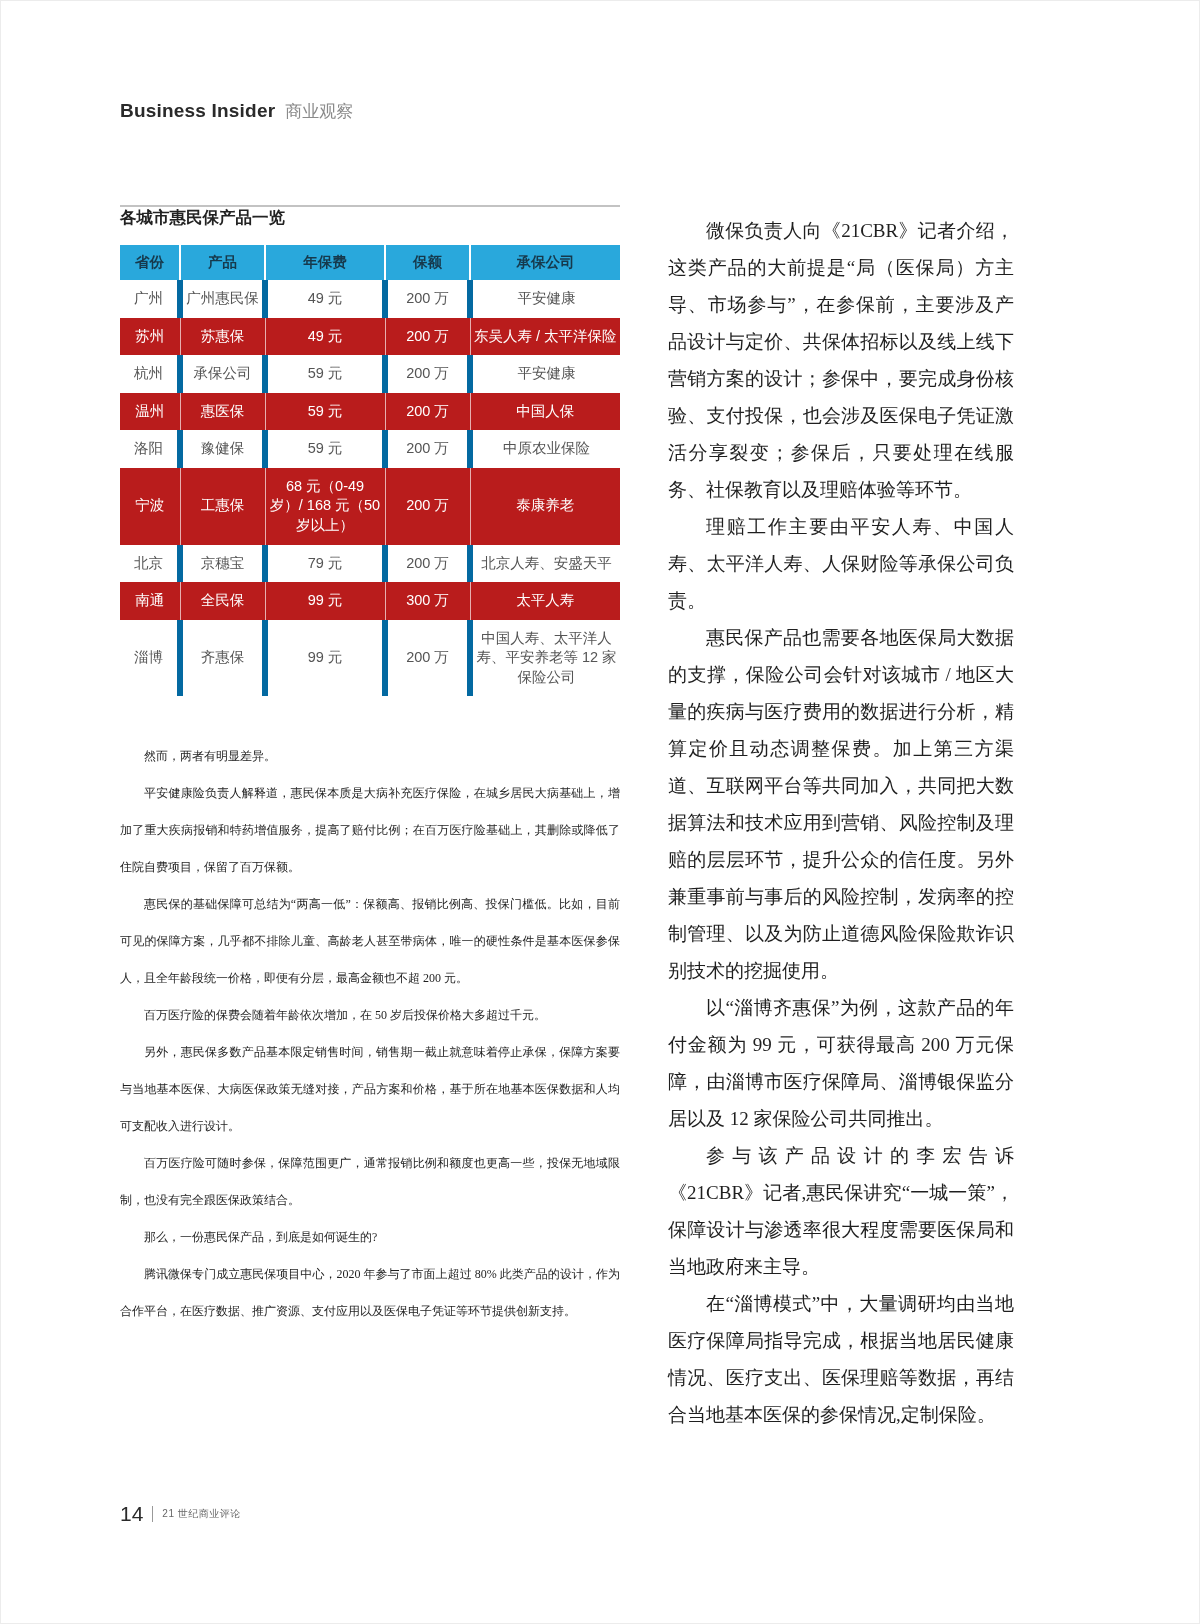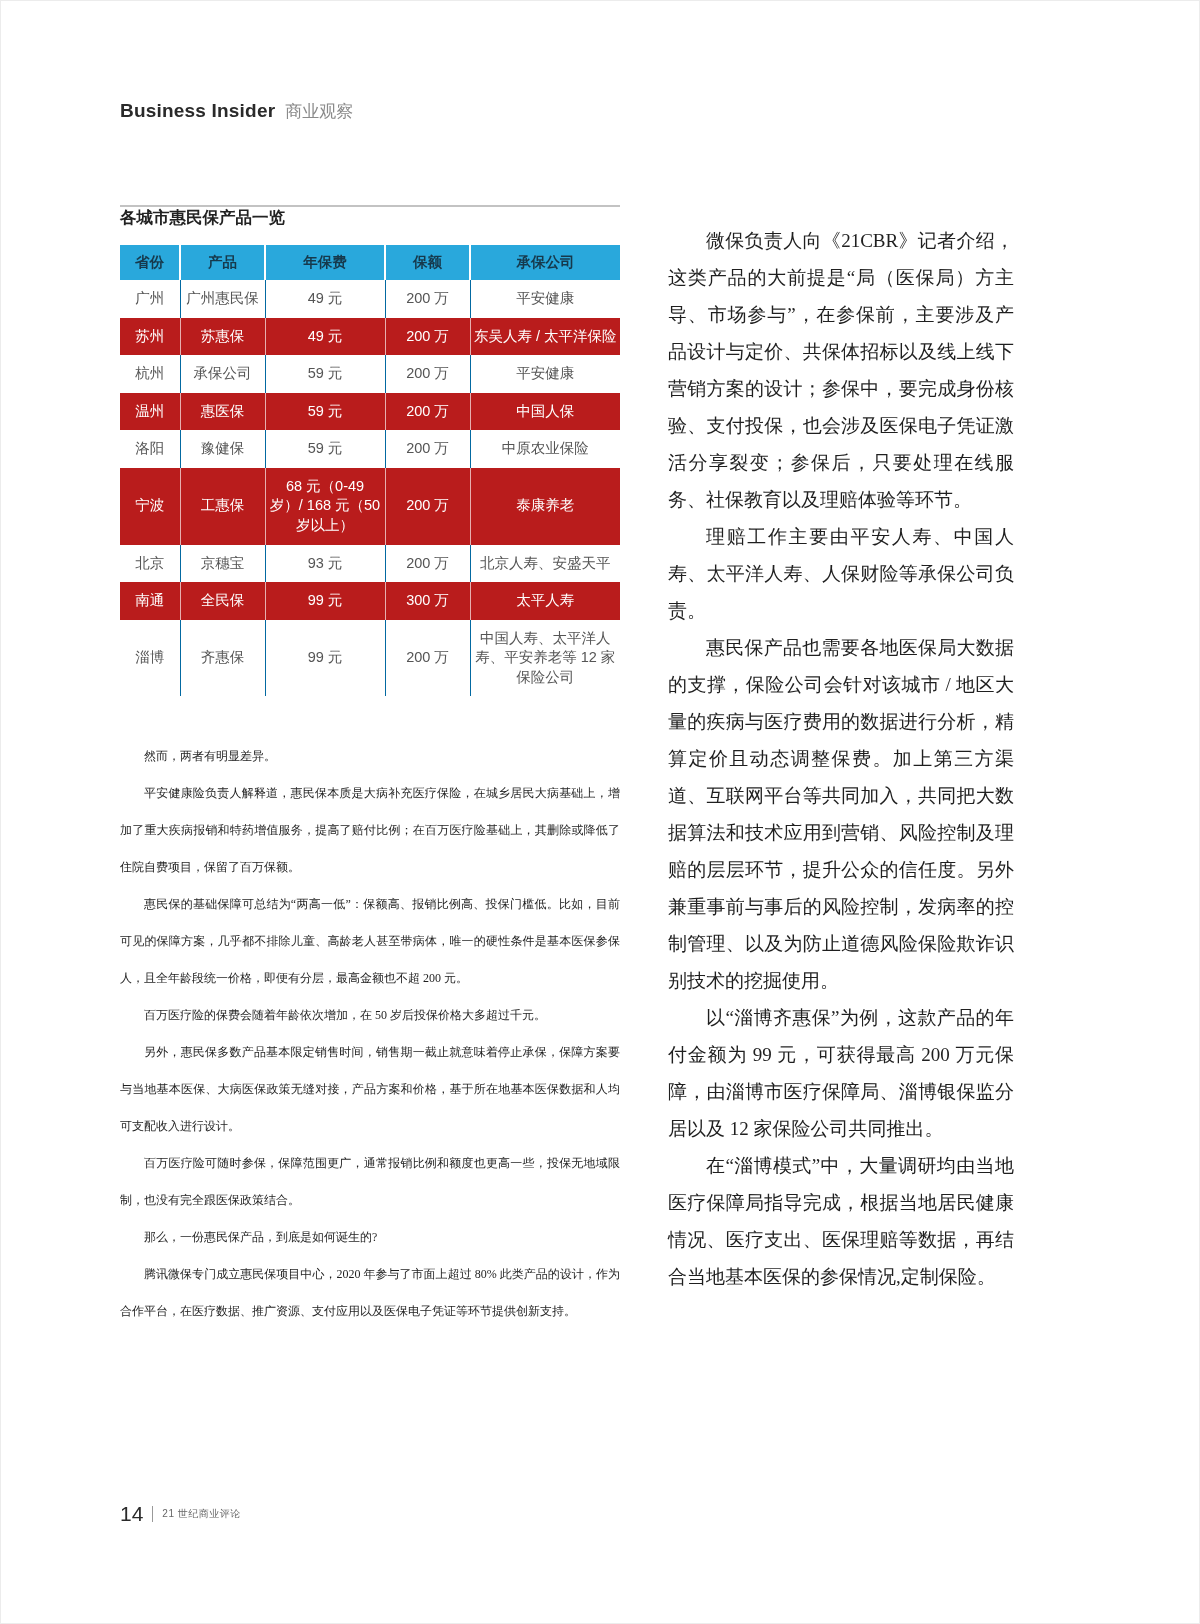--- a/index.html
+++ b/index.html
@@ -67,34 +67,34 @@
     padding: 8px 11px;
     text-align: center;
   }
   .insurance-table th + th { border-left: 2px solid #ffffff; }
   .insurance-table td {
     padding: 9px 3px;
     text-align: center;
     color: #555555;
     line-height: 1.35;
   }
-  tr.row-white td + td { border-left: 1px solid #0369a1; }
+  tr.row-white td + td { border-left: 6px solid #0369a1; }
   tr.row-purple td { background: #b91c1c; color: #ffffff; text-align: center; }
   tr.row-purple td + td { border-left: 1px solid rgba(255,255,255,0.65); }
 
   
   .article { margin-top: 42px; }
   .article p {
     font-size: 12px;
     line-height: 37px;
     text-align: justify;
     text-indent: 2em;
     color: #1f1f1f;
   }
-  .col-right { margin-top: 10px; }
+  .col-right { margin-top: 0; }
   .col-right p {
     font-size: 19px;
     line-height: 37px;
     text-align: justify;
     text-indent: 2em;
     color: #1f1f1f;
   }
 
   
   .page-footer {
@@ -184,21 +184,21 @@
             <tr class="row-purple">
               <td>宁波</td>
               <td>工惠保</td>
               <td>68 元（0-49 岁）/ 168 元（50 岁以上）</td>
               <td>200 万</td>
               <td>泰康养老</td>
             </tr>
             <tr class="row-white">
               <td>北京</td>
               <td>京穗宝</td>
-              <td>93 元</td>
+              <td>79 元</td>
               <td>200 万</td>
               <td>北京人寿、安盛天平</td>
             </tr>
             <tr class="row-purple">
               <td>南通</td>
               <td>全民保</td>
               <td>99 元</td>
               <td>300 万</td>
               <td>太平人寿</td>
             </tr>
@@ -222,20 +222,21 @@
         <p>那么，一份惠民保产品，到底是如何诞生的?</p>
         <p>腾讯微保专门成立惠民保项目中心，2020 年参与了市面上超过 80% 此类产品的设计，作为合作平台，在医疗数据、推广资源、支付应用以及医保电子凭证等环节提供创新支持。</p>
       </div>
   </section>
 
   <section class="col-right">
       <p>微保负责人向《21CBR》记者介绍，这类产品的大前提是“局（医保局）方主导、市场参与”，在参保前，主要涉及产品设计与定价、共保体招标以及线上线下营销方案的设计；参保中，要完成身份核验、支付投保，也会涉及医保电子凭证激活分享裂变；参保后，只要处理在线服务、社保教育以及理赔体验等环节。</p>
       <p>理赔工作主要由平安人寿、中国人寿、太平洋人寿、人保财险等承保公司负责。</p>
       <p>惠民保产品也需要各地医保局大数据的支撑，保险公司会针对该城市 / 地区大量的疾病与医疗费用的数据进行分析，精算定价且动态调整保费。加上第三方渠道、互联网平台等共同加入，共同把大数据算法和技术应用到营销、风险控制及理赔的层层环节，提升公众的信任度。另外兼重事前与事后的风险控制，发病率的控制管理、以及为防止道德风险保险欺诈识别技术的挖掘使用。</p>
       <p>以“淄博齐惠保”为例，这款产品的年付金额为 99 元，可获得最高 200 万元保障，由淄博市医疗保障局、淄博银保监分居以及 12 家保险公司共同推出。</p>
+      <p>参与该产品设计的李宏告诉《21CBR》记者,惠民保讲究“一城一策”，保障设计与渗透率很大程度需要医保局和当地政府来主导。</p>
       <p>在“淄博模式”中，大量调研均由当地医疗保障局指导完成，根据当地居民健康情况、医疗支出、医保理赔等数据，再结合当地基本医保的参保情况,定制保险。</p>
     </section>
 
   <footer class="page-footer">
     <span class="page-num">14</span>
     <span class="footer-divider"></span>
     <span class="journal">21 世纪商业评论</span>
   </footer>
 
 </div>

